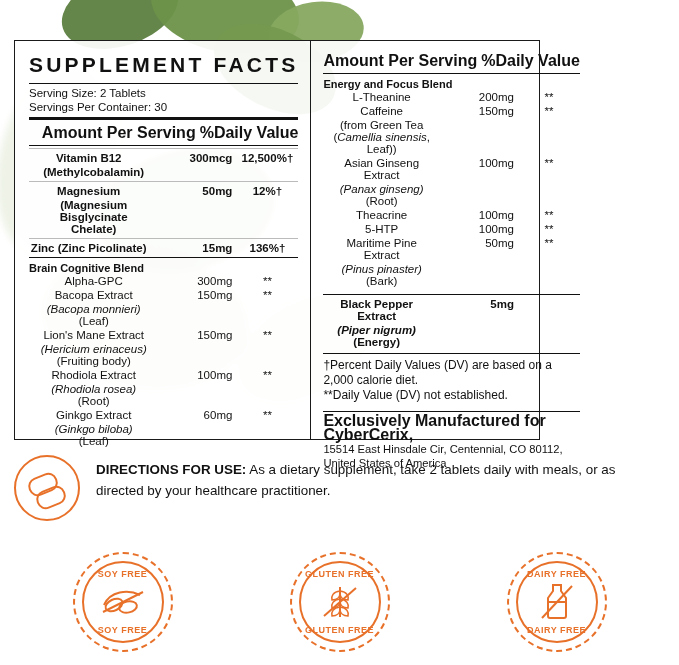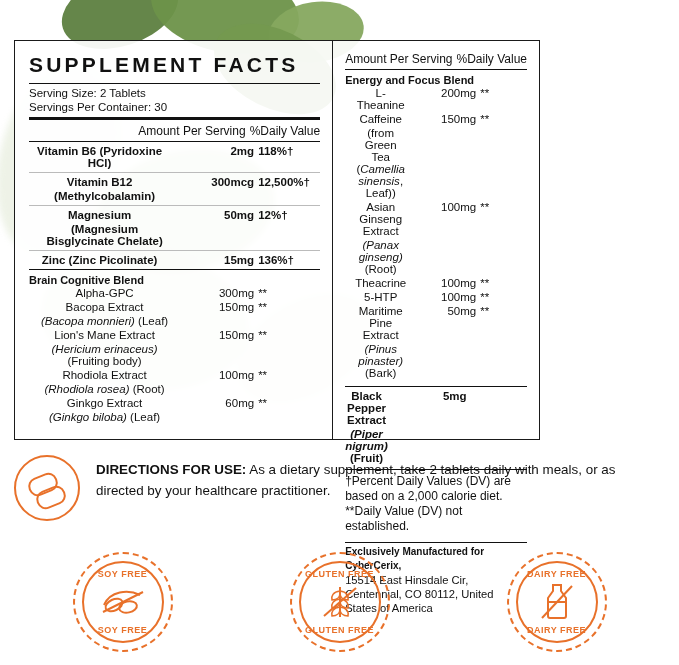--- a/index.html
+++ b/index.html
@@ -88,44 +88,44 @@
     width: 100%;
     border-collapse: collapse;
     font-size: 11.5px;
   }
   table.nut td {
     padding: 1px 0;
     vertical-align: top;
   }
   .c-name { text-align: center; }
   .c-amt  { text-align: right; width: 84px; white-space: nowrap; padding-right: 4px !important;}
-  .c-dv   { text-align: left; width: 62px; white-space: nowrap; }
-
-  .hdr-row td { font-weight: 400; font-size: 12px; padding-bottom: 1px;}
+  .c-dv   { text-align: center; width: 62px; white-space: nowrap; }
+
+  .hdr-row td { font-weight: 700; font-size: 16px; padding-bottom: 1px;}
   .bold { font-weight: 700; }
   .ital { font-style: italic; }
   .indent { padding-left: 10px !important; }
   .indent2 { padding-left: 10px !important; }
 
   .blend-title {
     font-weight: 700;
     font-size: 11px;
     padding-top: 2px;
   }
 
   .footnote {
     font-size: 12px;
     line-height: 15px;
     margin-top: 4px;
   }
   .mfg {
     font-size: 11.2px;
     line-height: 14px;
   }
-  .mfg .mfg-title { font-weight: 700; font-size: 10px;}
+  .mfg .mfg-title { font-weight: 700; font-size: 16px;}
 
   
   .directions {
     position: absolute;
     left: 14px;
     top: 455px;
     width: 651px;
     display: flex;
     align-items: flex-start;
     z-index: 3;
@@ -246,29 +246,20 @@
       <tbody>
           <tr class="hdr-row">
         <td class="c-name"></td>
         <td class="c-amt">Amount Per Serving</td>
         <td class="c-dv">%Daily Value</td>
       </tr>
     </tbody>
       </table>
     <div class="rule-thin"></div>
 
-    <table class="nut">
-      <tbody>
-          <tr>
-        <td class="c-name bold">Vitamin B6 (Pyridoxine HCl)</td>
-        <td class="c-amt bold">2mg</td>
-        <td class="c-dv bold">118%†</td>
-      </tr>
-    </tbody>
-      </table>
     <div class="rule-hair"></div>
     <table class="nut">
       <tbody>
           <tr>
         <td class="c-name bold">Vitamin B12</td>
         <td class="c-amt bold">300mcg</td>
         <td class="c-dv bold">12,500%†</td>
       </tr>
       <tr>
         <td class="c-name bold indent">(Methylcobalamin)</td>
@@ -421,21 +412,21 @@
 
     <div class="rule-thin" style="margin-top:6px"></div>
     <table class="nut">
       <tbody>
           <tr>
         <td class="c-name bold">Black Pepper Extract</td>
         <td class="c-amt bold">5mg</td>
         <td class="c-dv"></td>
       </tr>
       <tr>
-        <td class="c-name bold"><span class="ital">(Piper nigrum)</span><span> (Fruit)</span></td>
+        <td class="c-name bold"><span class="ital">(Piper nigrum)</span><span> (Energy)</span></td>
         <td class="c-amt"></td>
             <td class="c-dv"></td>
       </tr>
     </tbody>
       </table>
     <div class="rule-thin" style="margin-top:4px"></div>
 
     <div class="footnote">†Percent Daily Values (DV) are based on a 2,000 calorie diet.</div>
     <div class="footnote" style="margin-top:0">**Daily Value (DV) not established.</div>
     <div class="rule-thin" style="margin-top:8px"></div>

